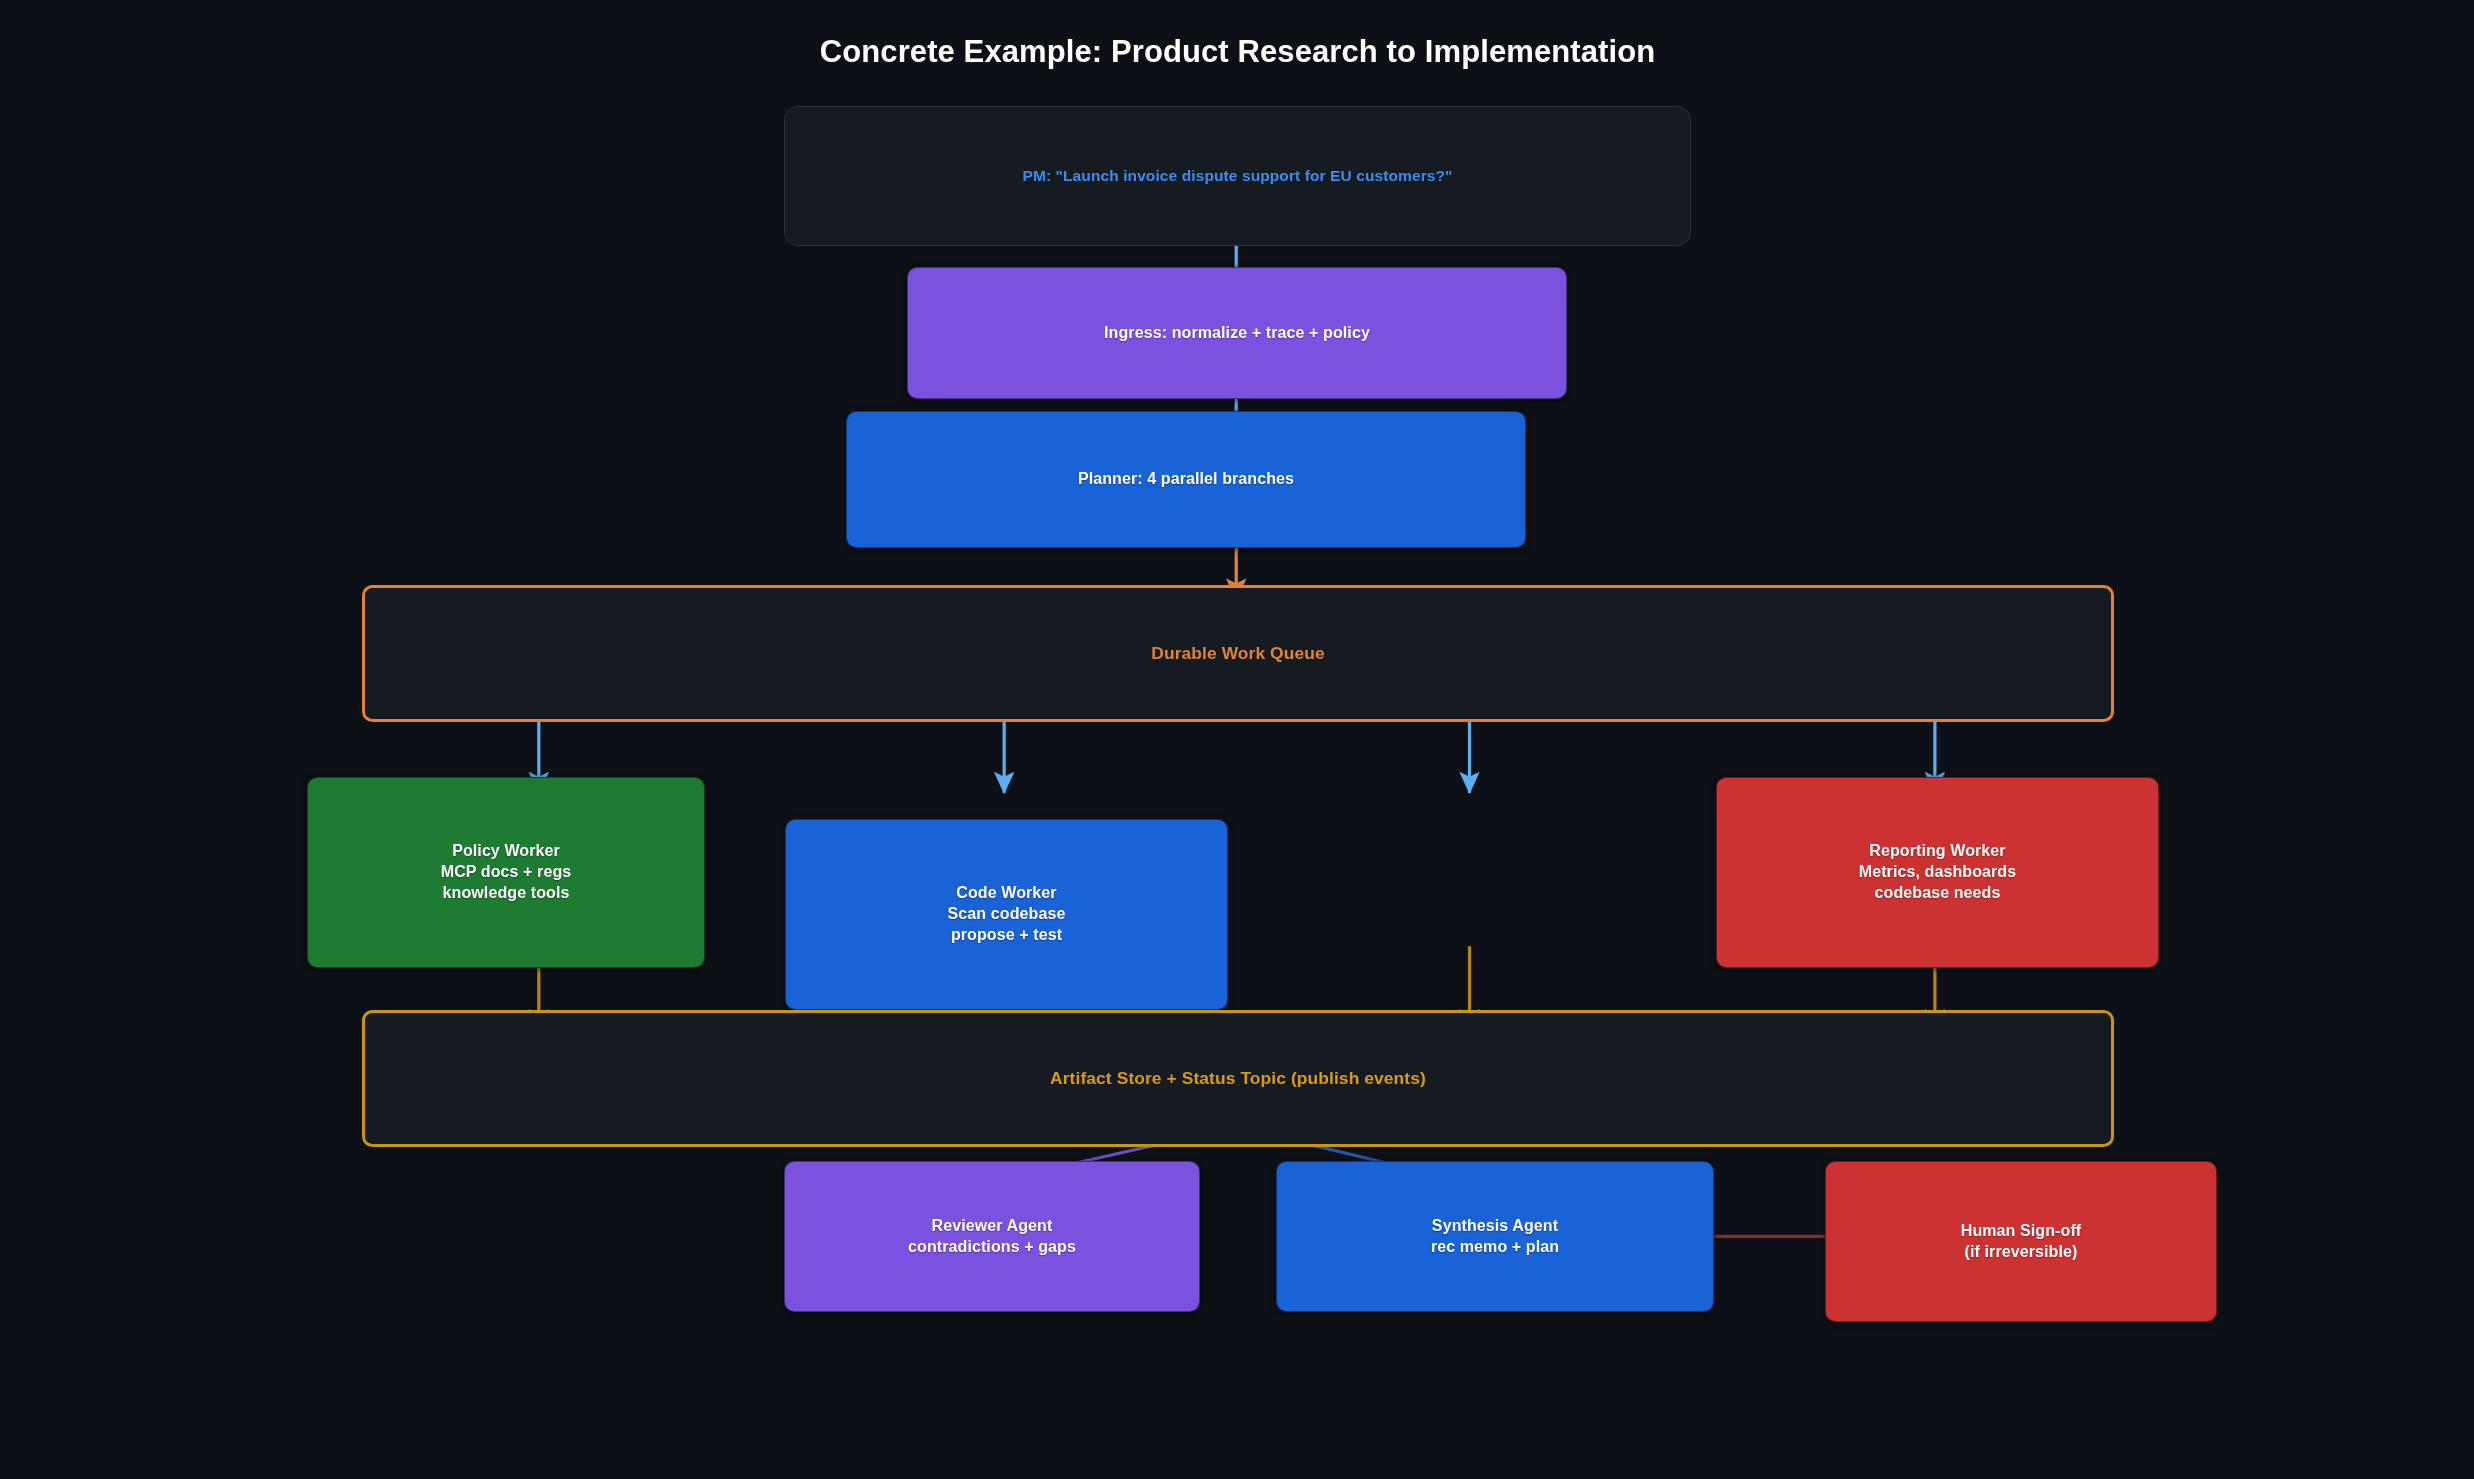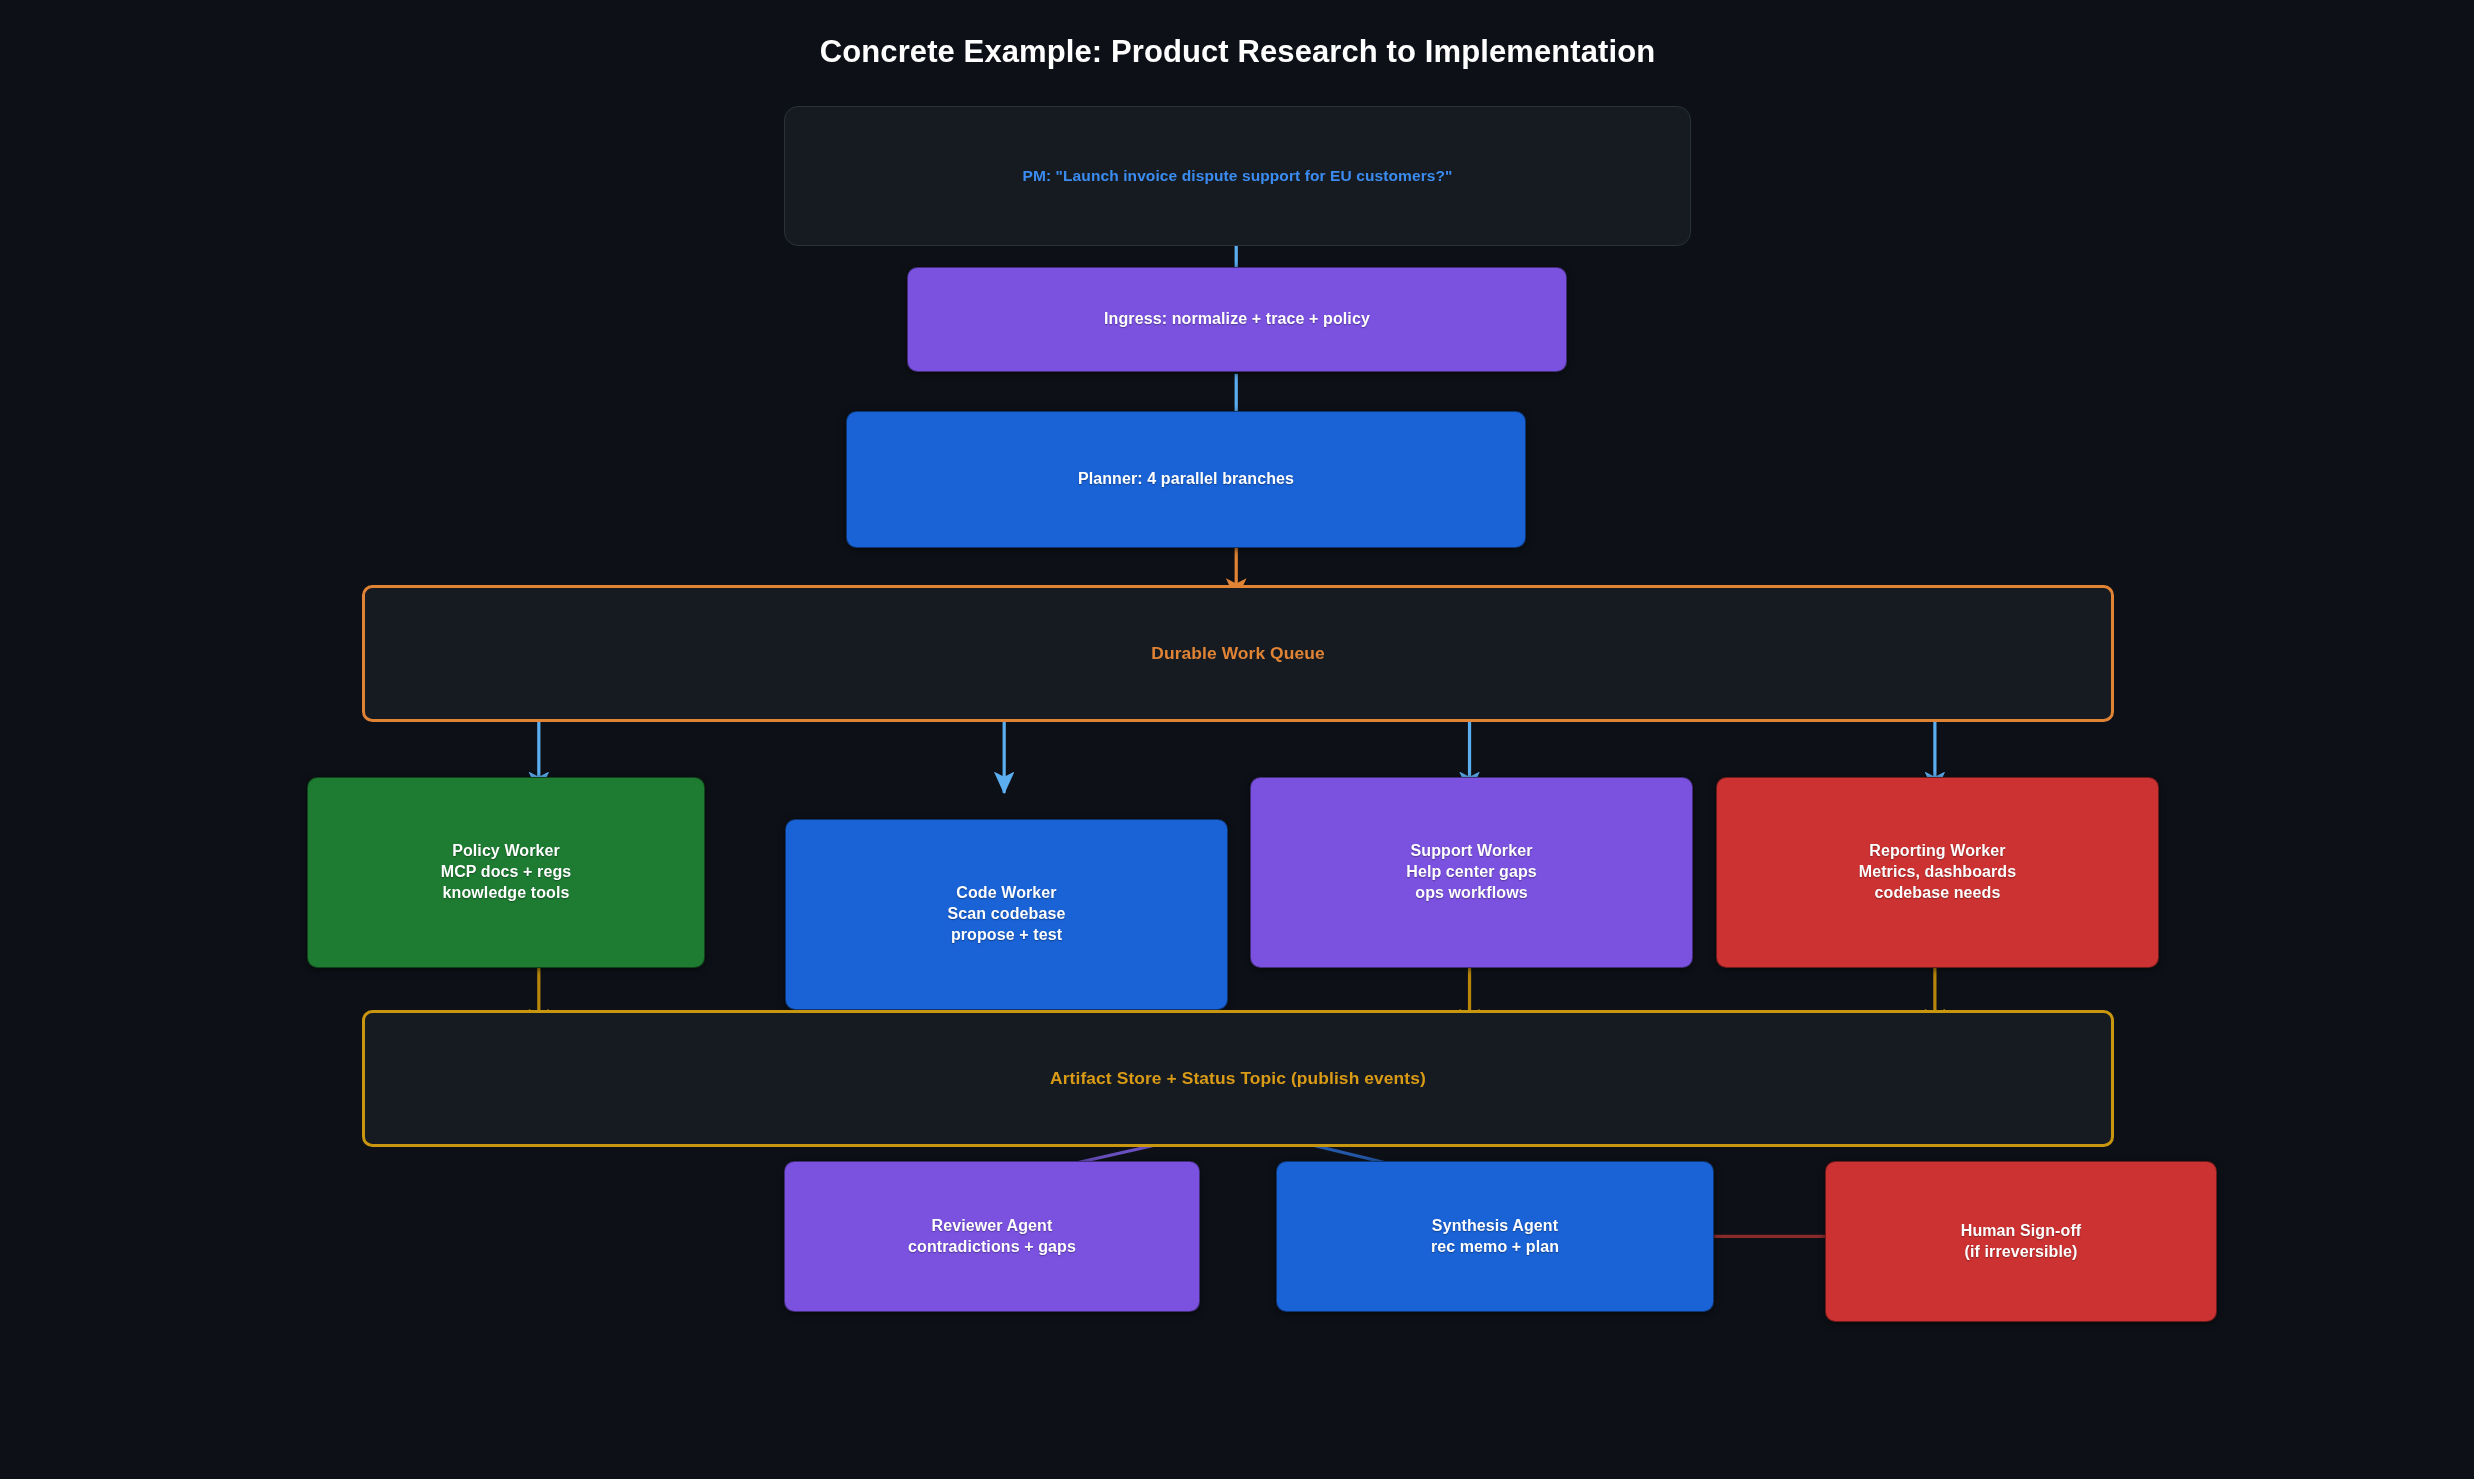--- a/index.html
+++ b/index.html
@@ -134,21 +134,21 @@
     <line x1="1918" y1="1748" x2="1490" y2="1845" stroke="#6a4fc0" stroke-width="5"></line>
     <line x1="1918" y1="1748" x2="2320" y2="1845" stroke="#2558a8" stroke-width="5"></line>
 
     <line x1="2658" y1="1918" x2="2834" y2="1918" stroke="#8a2a2a" stroke-width="5"></line>
   </svg>
 
   <div class="node plain" style="left:784px; top:106px; width:907px; height:140px;">
     <span class="label">PM: "Launch invoice dispute support for EU customers?"</span>
   </div>
 
-  <div class="node solid" style="left:907px; top:267px; width:660px; height:105px; background:#7b52e0;">
+  <div class="node solid" style="left:907px; top:267px; width:660px; height:132px; background:#7b52e0;">
     <span class="label">Ingress: normalize + trace + policy</span>
   </div>
 
   <div class="node solid" style="left:846px; top:411px; width:680px; height:137px; background:#1a63d6;">
     <span class="label">Planner: 4 parallel branches</span>
   </div>
 
   <div class="node outline" style="left:362px; top:585px; width:1752px; height:137px; border-color:#e08335; color:#e08335;">
     <span class="label">Durable Work Queue</span>
   </div>
@@ -158,25 +158,20 @@
 MCP docs + regs
 knowledge tools</span>
   </div>
 
   <div class="node solid" style="left:785px; top:777px; width:443px; height:191px; background:#1a63d6;margin-top:42px;">
     <span class="label">Code Worker
 Scan codebase
 propose + test</span>
   </div>
 
-  <div class="node solid" style="left:1250px; top:777px; width:443px; height:191px; background:#7b52e0;">
-    <span class="label">Support Worker
-Help center gaps
-ops workflows</span>
-  </div>
 
   <div class="node solid" style="left:1716px; top:777px; width:443px; height:191px; background:#cd3232;">
     <span class="label">Reporting Worker
 Metrics, dashboards
 codebase needs</span>
   </div>
 
   <div class="node outline" style="left:362px; top:1010px; width:1752px; height:137px; border-color:#c8960f; color:#d99a15;">
     <span class="label">Artifact Store + Status Topic (publish events)</span>
   </div>

